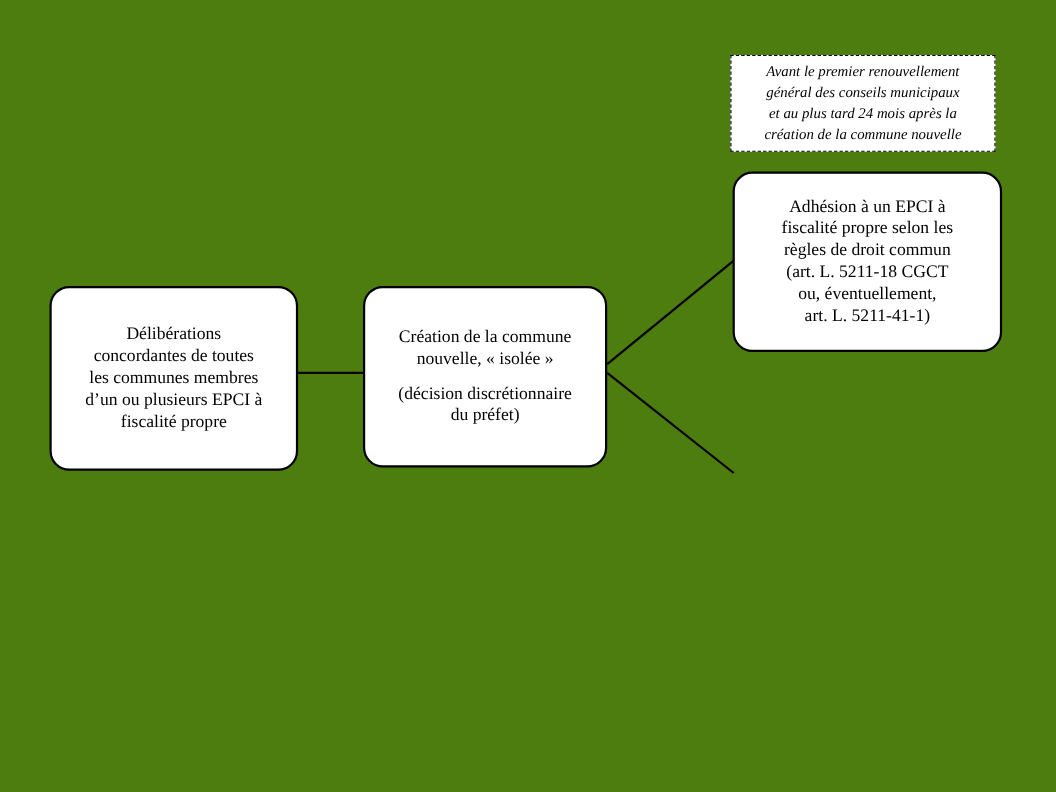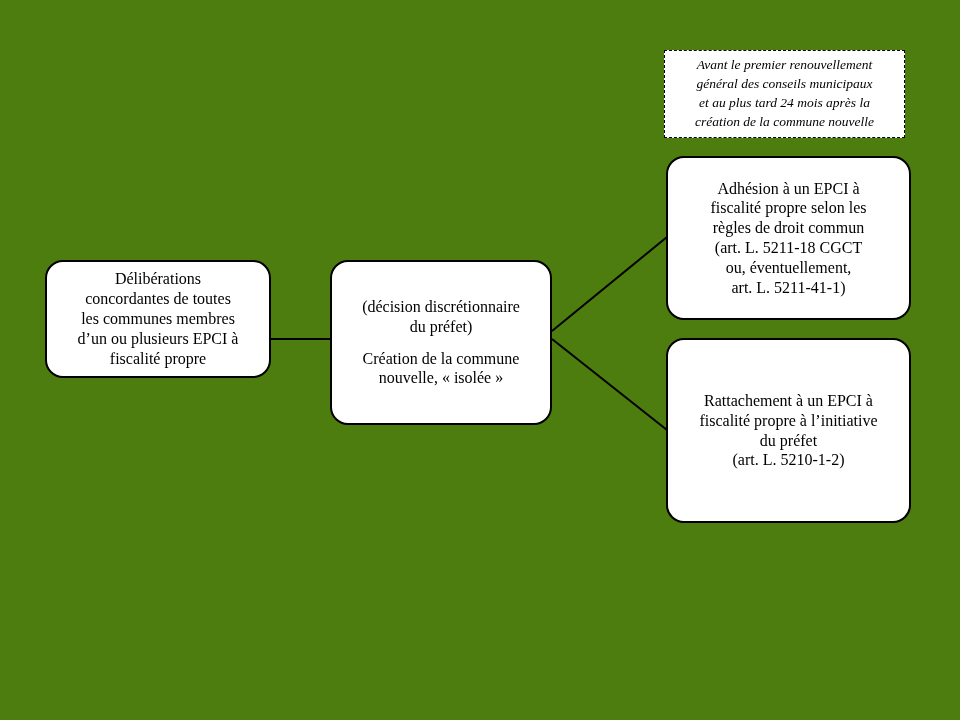--- a/index.html
+++ b/index.html
@@ -34,21 +34,21 @@
     font-size: 16px;
     line-height: 1.24;
     color: #000000;
   }
   .node .txt {
     white-space: pre-line;
   }
   .node .txt + .txt {
     margin-top: 12px;
   }
-  .box-deliberations { left: 45px;  top: 260px; width: 226px; height: 118px; }
+  .box-deliberations { left: 45px;  top: 260px; width: 226px; height: 168px; }
   .box-creation      { left: 330px; top: 260px; width: 222px; height: 165px; }
   .box-adhesion      { left: 666px; top: 156px; width: 245px; height: 164px; }
   .box-rattachement  { left: 666px; top: 338px; width: 245px; height: 185px; }
   .note {
     position: absolute;
     left: 664px; top: 50px;
     width: 241px; height: 88px;
     border: 1px dashed #000000;
     background: #ffffff;
     display: flex;
@@ -83,35 +83,29 @@
 
   <div class="node box-deliberations">
     <span class="txt">Délibérations
 concordantes de toutes
 les communes membres
 d’un ou plusieurs EPCI à
 fiscalité propre</span>
   </div>
 
   <div class="node box-creation">
+    <span class="txt">Création de la commune
+nouvelle, « isolée »</span>
     <span class="txt">(décision discrétionnaire
 du préfet)</span>
-    <span class="txt">Création de la commune
-nouvelle, « isolée »</span>
   </div>
 
   <div class="node box-adhesion">
     <span class="txt">Adhésion à un EPCI à
 fiscalité propre selon les
 règles de droit commun
 (art. L. 5211-18 CGCT
 ou, éventuellement,
 art. L. 5211-41-1)</span>
   </div>
 
-  <div class="node box-rattachement">
-    <span class="txt">Rattachement à un EPCI à
-fiscalité propre à l’initiative
-du préfet
-(art. L. 5210-1-2)</span>
-  </div>
 
 </div>
 
 </body></html>

